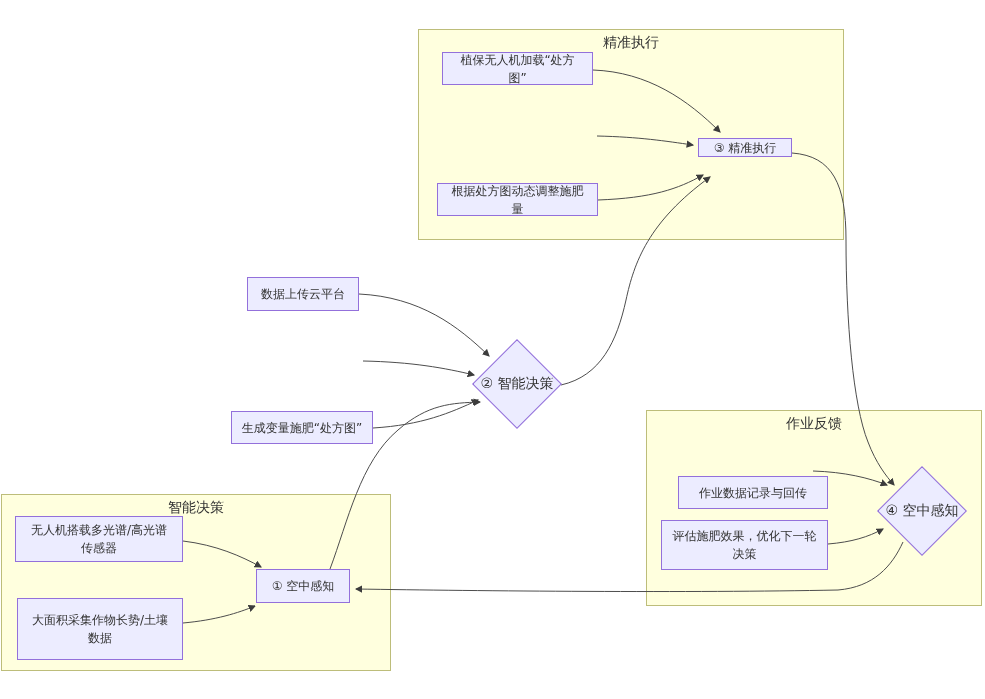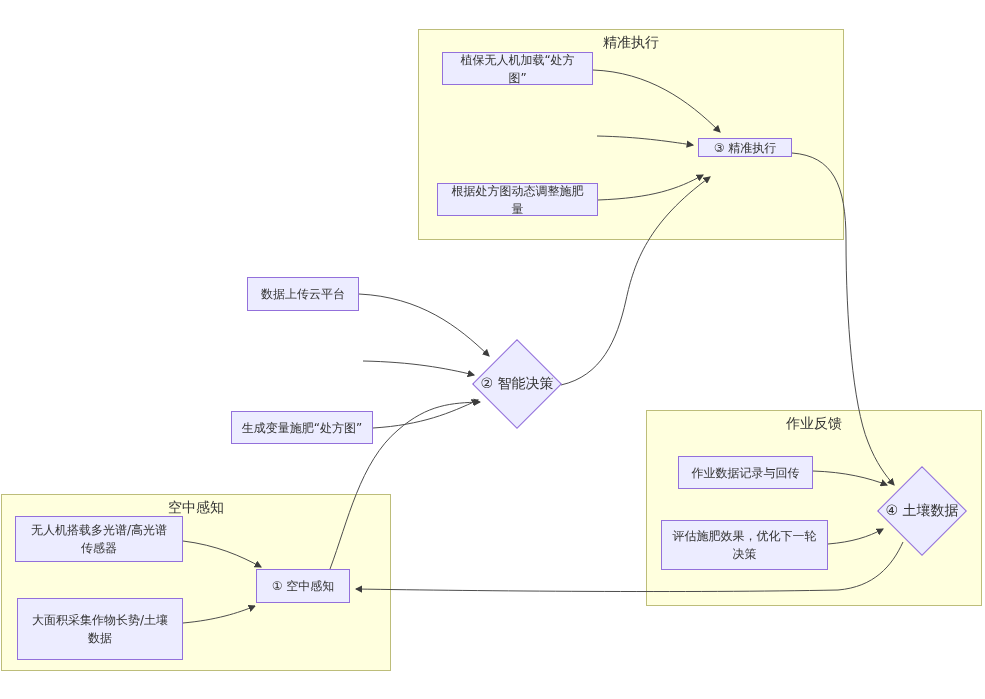--- a/index.html
+++ b/index.html
@@ -39,21 +39,21 @@
 </style>
 </head>
 <body>
 
 <div class="stage">
 
   <div class="cluster" style="left:418px;top:29px;width:426px;height:211px">
     <div class="cluster-title">精准执行</div>
   </div>
   <div class="cluster" style="left:1px;top:494px;width:390px;height:177px">
-    <div class="cluster-title">空中感知</div>
+    <div class="cluster-title">智能决策</div>
   </div>
   <div class="cluster" style="left:646px;top:410px;width:336px;height:196px">
     <div class="cluster-title">作业反馈</div>
   </div>
 
   <svg class="edges" width="985" height="699" viewBox="0 0 985 699">
     <defs>
       <marker id="arrowhead" viewBox="0 0 10 10" refX="8.5" refY="5" markerWidth="7.5" markerHeight="7.5" orient="auto">
         <path d="M0,0 L10,5 L0,10 z" fill="#3c3c3c"></path>
       </marker>
@@ -88,37 +88,37 @@
     <span>生成变量施肥“处方图”</span>
   </div>
 
   <div class="task" style="left:15px;top:516px;width:168px;height:46px">
     <span>无人机搭载多光谱/高光谱传感器</span>
   </div>
   <div class="task" style="left:17px;top:598px;width:166px;height:62px">
     <span>大面积采集作物长势/土壤数据</span>
   </div>
 
-  <div class="task" style="left:678px;top:456px;width:135px;height:33px">
+  <div class="task" style="left:678px;top:476px;width:150px;height:33px">
     <span>作业数据记录与回传</span>
   </div>
   <div class="task" style="left:661px;top:520px;width:167px;height:50px">
     <span>评估施肥效果，优化下一轮决策</span>
   </div>
 
   <div class="node-rect" style="left:256px;top:569px;width:94px;height:34px">
     <span>① 空中感知</span>
   </div>
   <div class="diamond" style="left:472px;top:339px;width:90px;height:90px">
     <div class="d-border"></div>
     <div class="d-fill"></div>
     <span class="node-label">② 智能决策</span>
   </div>
   <div class="node-rect" style="left:698px;top:138px;width:94px;height:19px">
     <span>③ 精准执行</span>
   </div>
   <div class="diamond" style="left:877px;top:466px;width:90px;height:90px">
     <div class="d-border"></div>
     <div class="d-fill"></div>
-    <span class="node-label">④ 土壤数据</span>
+    <span class="node-label">④ 空中感知</span>
   </div>
 
 </div>
 
 </body></html>

